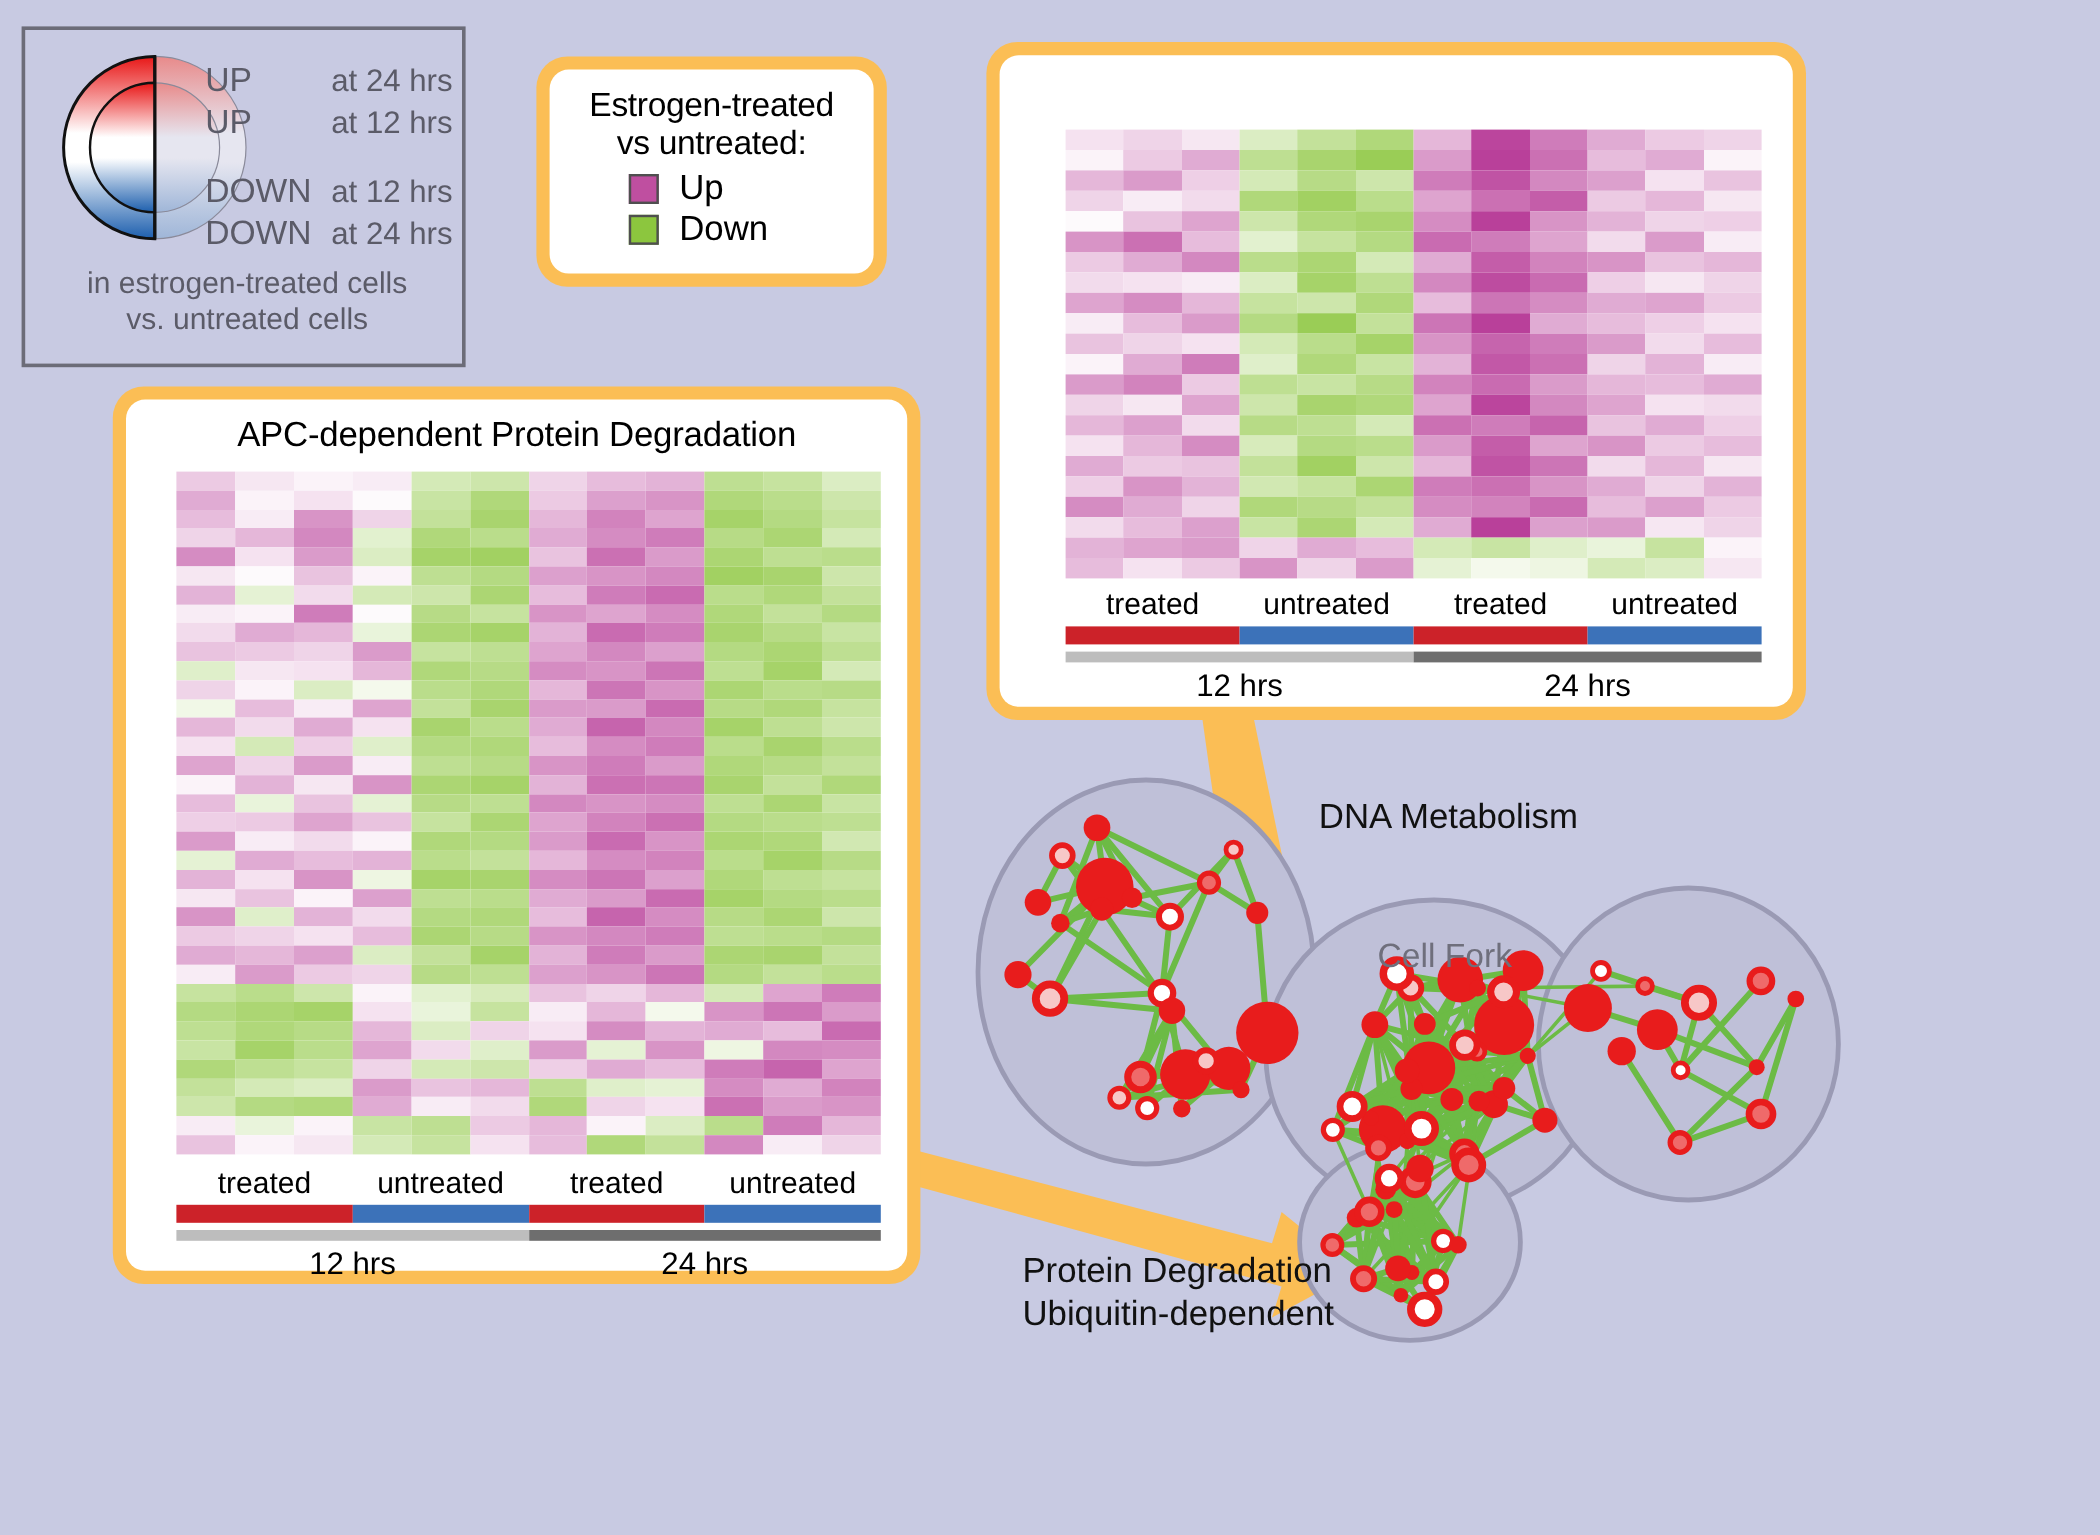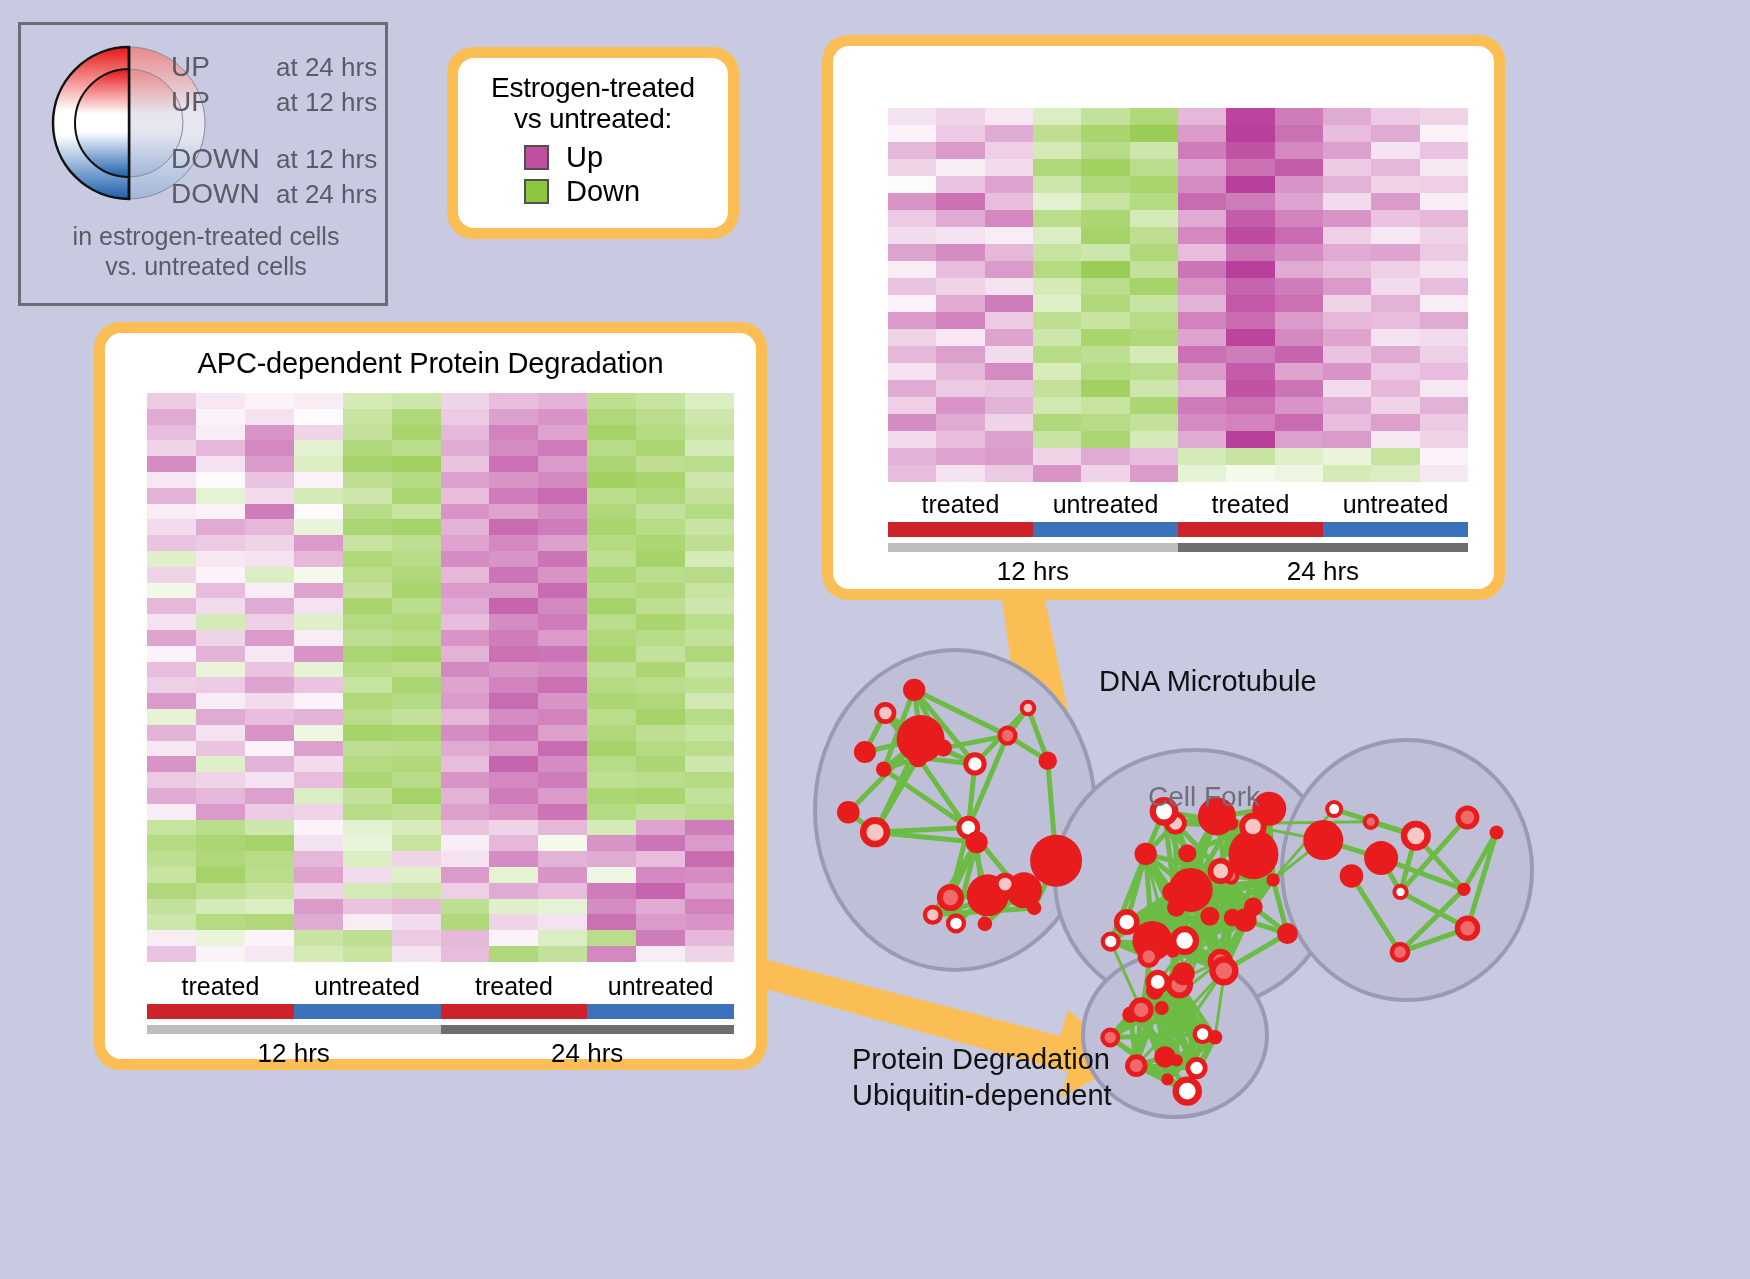--- a/index.html
+++ b/index.html
@@ -1306,17 +1306,17 @@
         <circle cx="408.33639583366306" cy="353.7513138478412" r="11.399664684198797" fill="#e81c1c"></circle>
         <circle cx="379.7439354639412" cy="370.93865576899816" r="8.727428338956088" fill="#e81c1c"></circle>
         <circle cx="440.018452741772" cy="417.33356822516913" r="7.2708505522459745" fill="#e81c1c"></circle>
         <circle cx="392.4181414195338" cy="459.37788939368465" r="6.115235353354365" fill="#e81c1c"></circle>
         <circle cx="382.6877992727691" cy="361.95489841419476" r="9.512476240284741" fill="#ffffff" stroke="#e81c1c" stroke-width="5.231861932156608"></circle>
         <circle cx="412.24992781353063" cy="471.1402968408573" r="11.551464547868818" fill="#ffffff" stroke="#e81c1c" stroke-width="6.35330550132785"></circle>
         <circle cx="386.73484066341786" cy="387.98977446925943" r="7.045374322682619" fill="#e81c1c"></circle>
       </g>
   </svg>
 
-  <div class="net-label" id="lbl-dna">DNA Microtubule</div>
+  <div class="net-label" id="lbl-dna">DNA Metabolism</div>
   <div class="net-label" id="lbl-cc">Cell Fork</div>
   <div class="net-label" id="lbl-ubq"><div>Protein Degradation</div><div>Ubiquitin-dependent</div></div>
 
 </div>
 
 </body></html>

